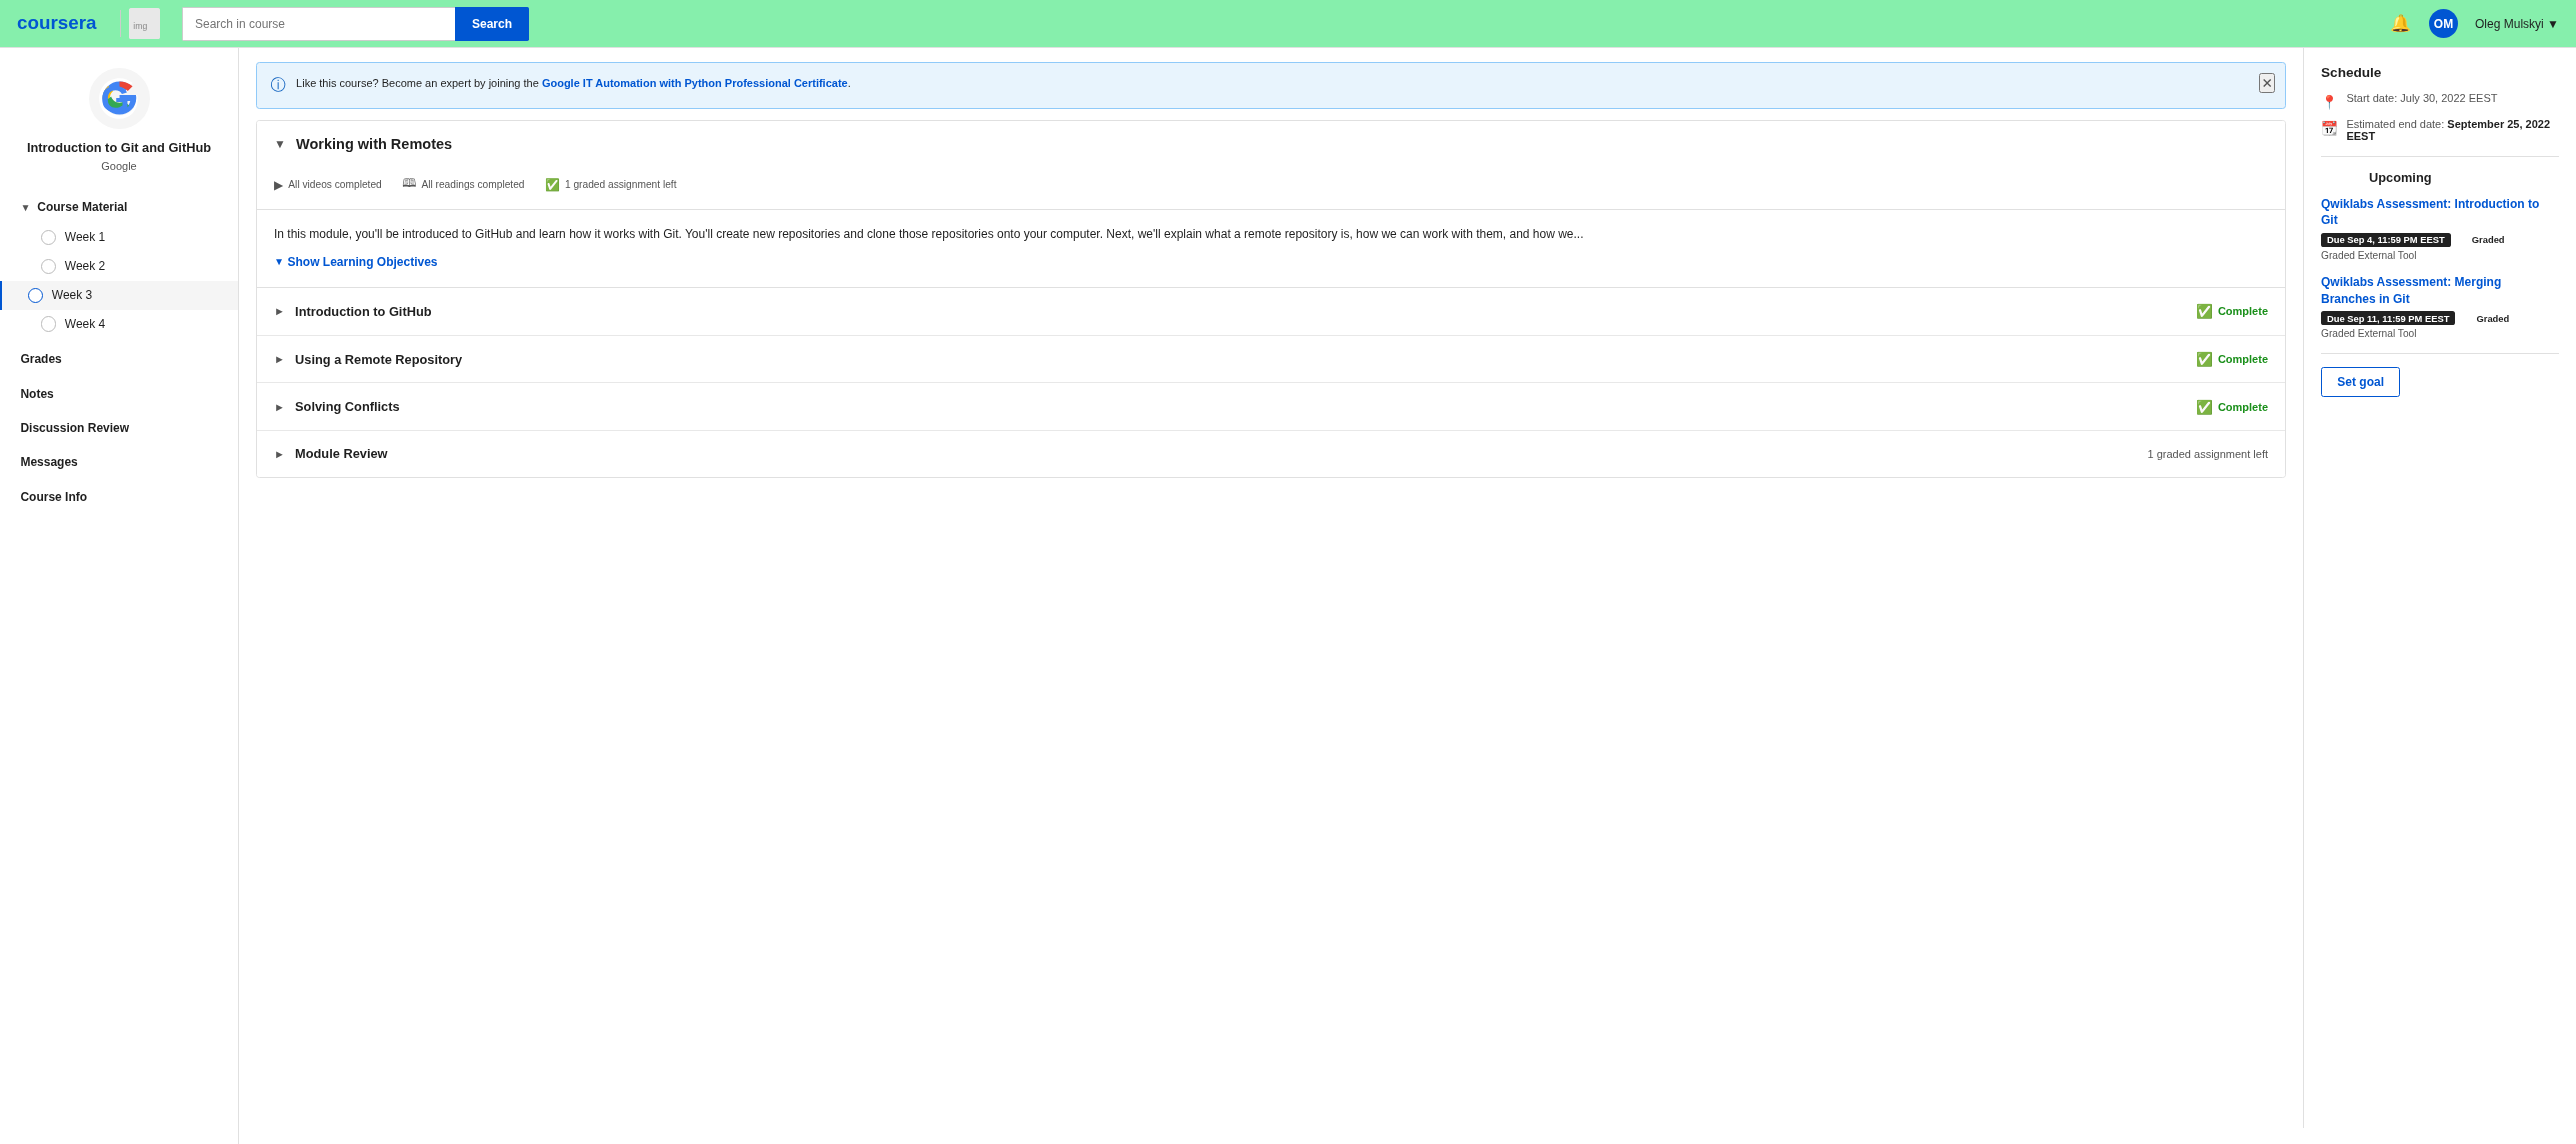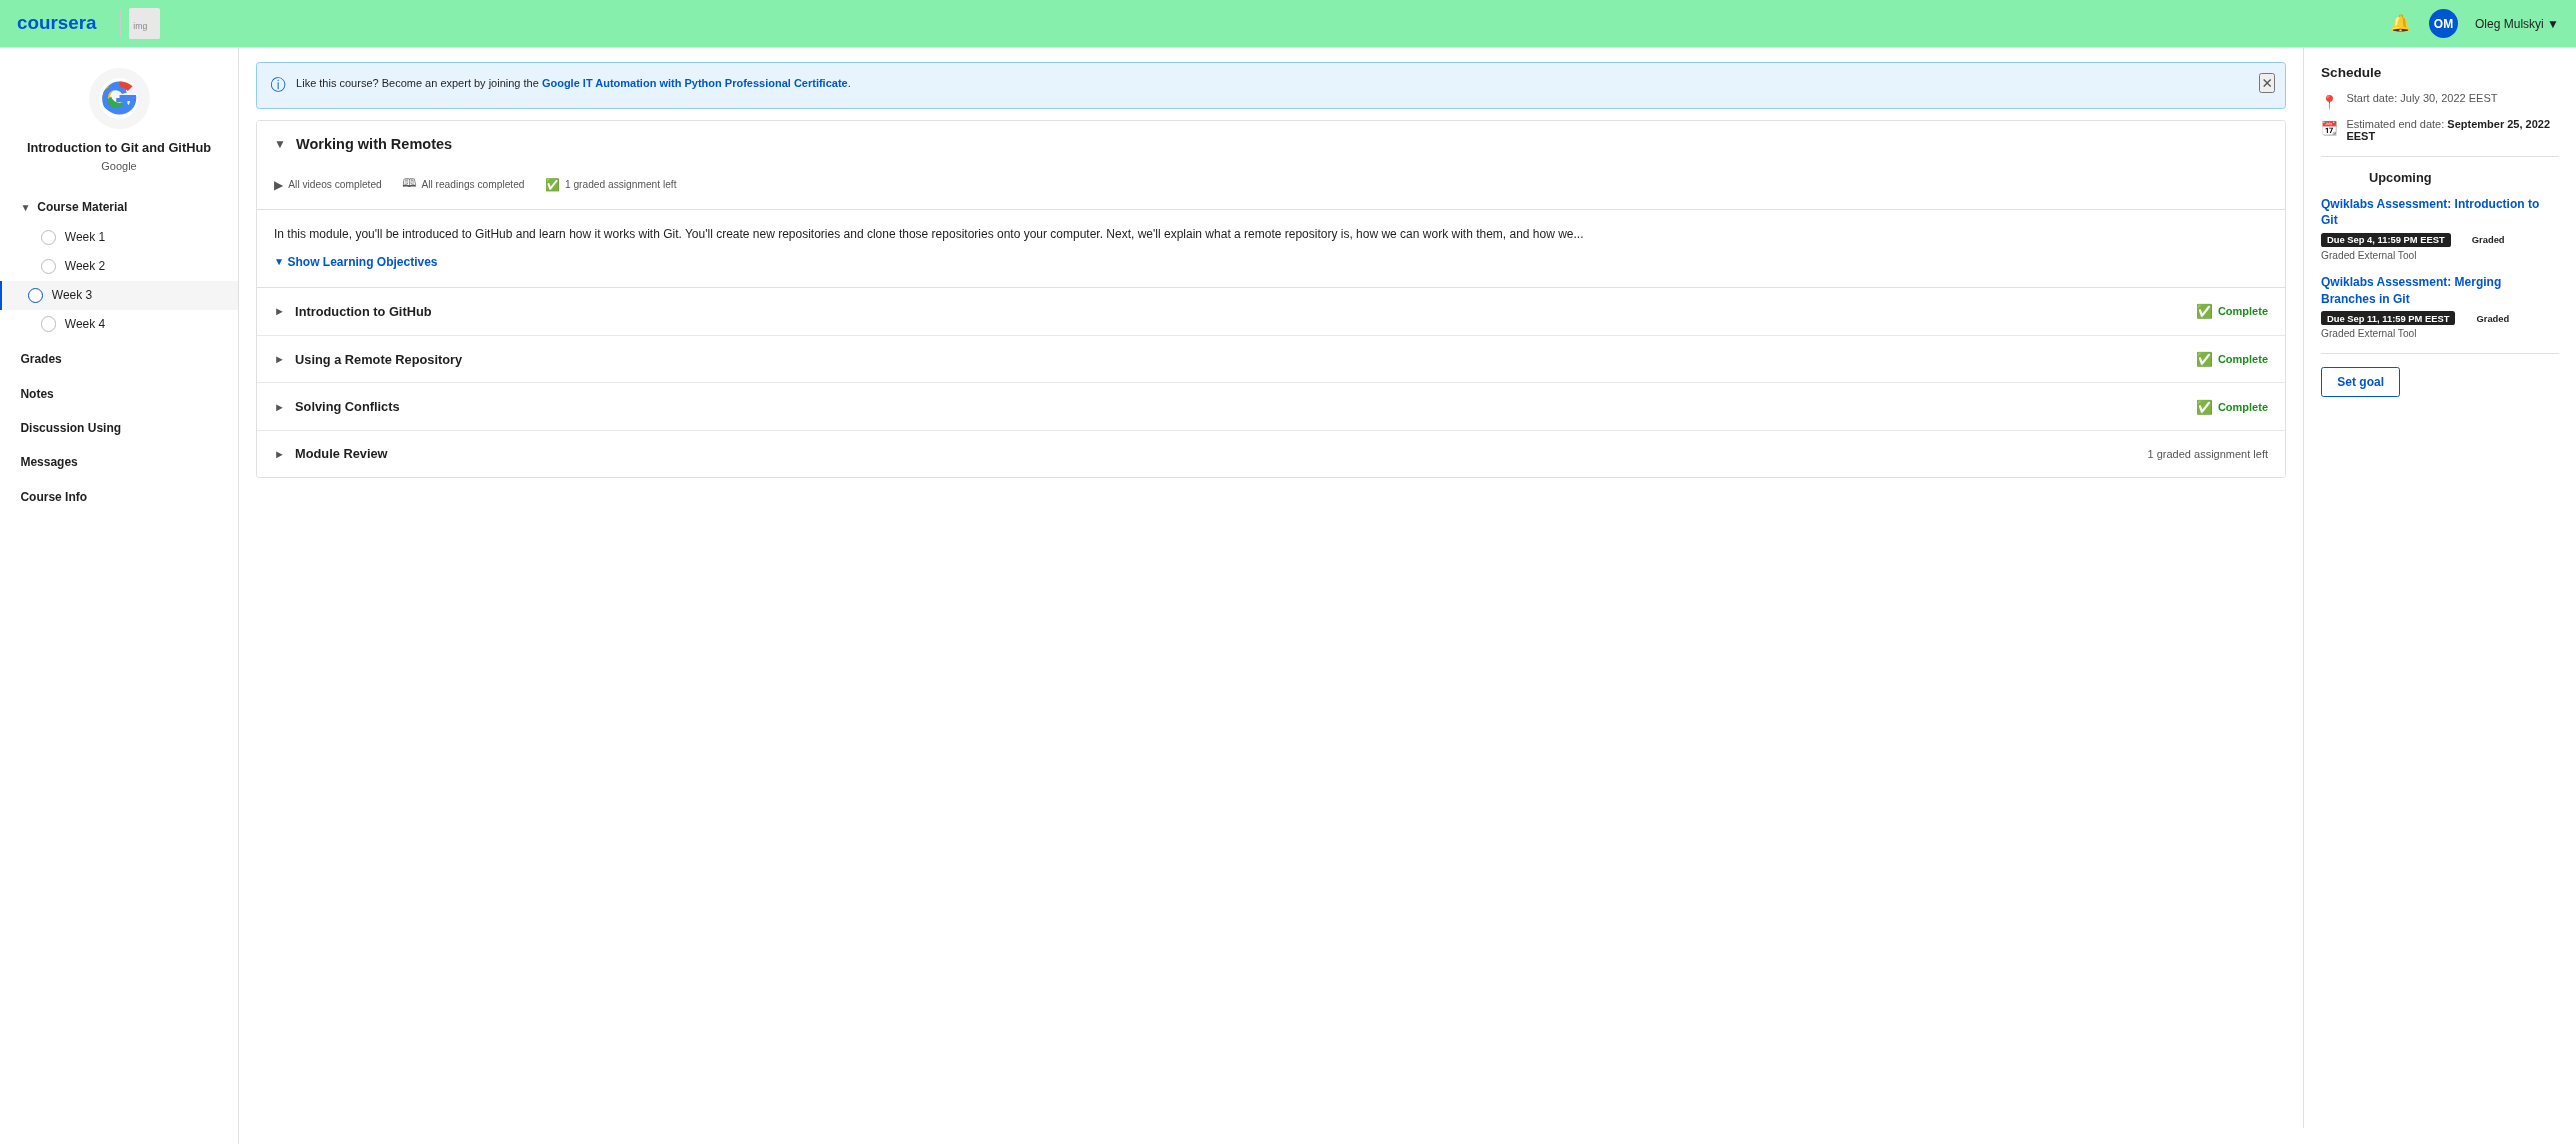--- a/index.html
+++ b/index.html
@@ -181,20 +181,24 @@
       </svg>
     </div>
     <div class="logo-divider"></div>
     <div class="course-thumbnail">
       <svg width="31" height="31" viewBox="0 0 36 36" style="font-size:10px">
         <rect width="36" height="36" fill="#e8e8e8"></rect>
         <text x="5" y="24" font-size="10" fill="#888">img</text>
       </svg>
     </div>
   </div>
+  <div class="search-bar">
+    <input type="text" placeholder="Search in course" style="">
+    <button>Search</button>
+  </div>
   <div class="topnav-right">
     <div class="bell-icon">🔔</div>
     <div class="user-avatar">OM</div>
     <div class="user-name">
       <span>Oleg Mulskyi</span>
       <span>▼</span>
     </div>
   </div>
 </nav>
 
@@ -244,21 +248,21 @@
         </div>
         <div class="week-item">
           <div class="week-circle"></div>
           <span>Week 4</span>
         </div>
       </div>
     </div>
 
     <div class="sidebar-link">Grades</div>
     <div class="sidebar-link">Notes</div>
-    <div class="sidebar-link">Discussion Using</div>
+    <div class="sidebar-link">Discussion Review</div>
     <div class="sidebar-link">Messages</div>
     <div class="sidebar-link">Course Info</div>
   </aside>
 
   <main class="center-content">
 
     <div class="info-banner">
       <span class="info-icon">ⓘ</span>
       <div class="banner-text">
         <span>Like this course? Become an expert by joining the </span><a href="#">Google IT Automation with Python Professional Certificate</a><span>.</span>

